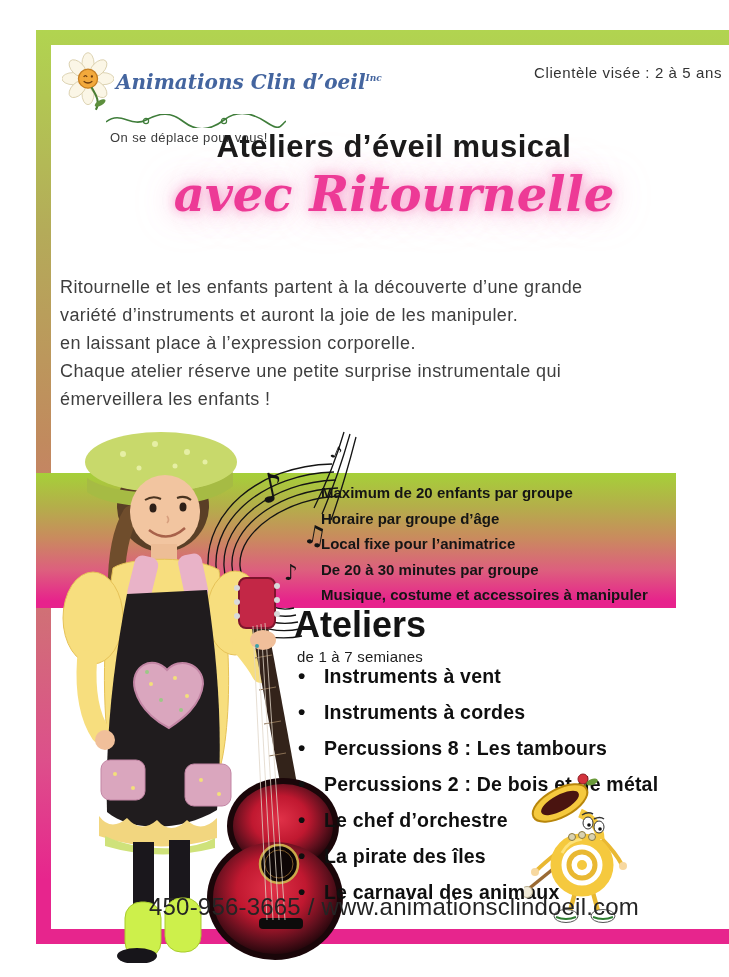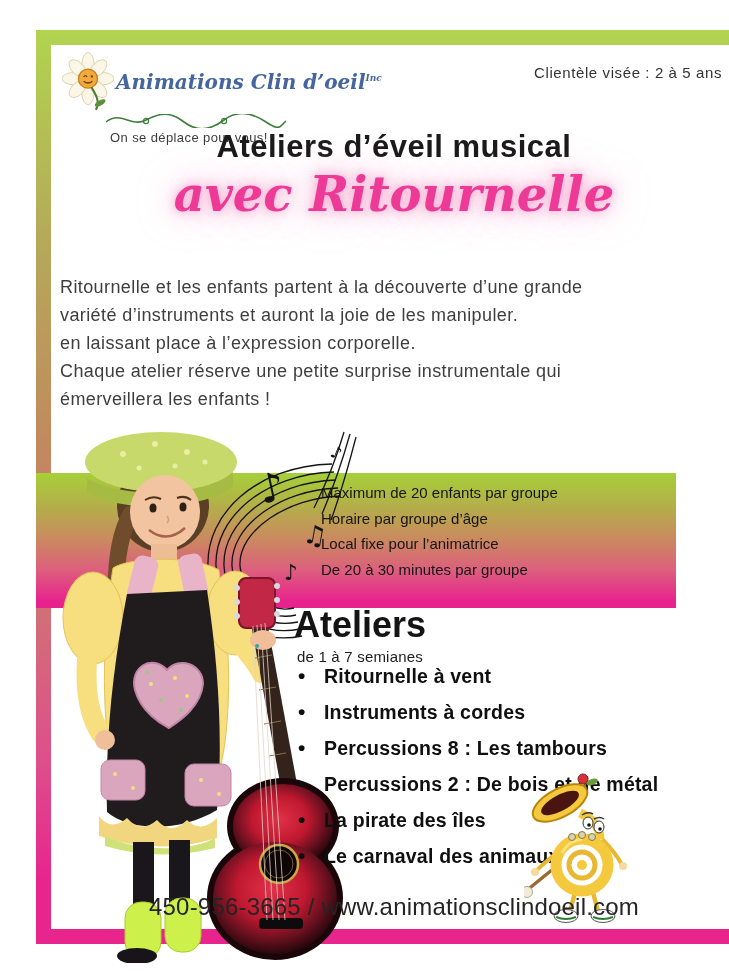--- a/index.html
+++ b/index.html
@@ -51,21 +51,21 @@
     font-size:18px;line-height:28px;color:#3e3e3e;letter-spacing:.4px;z-index:4;
   }
 
   
   .band{
     position:absolute;left:0;top:443px;width:640px;height:135px;z-index:1;
     background:linear-gradient(180deg,#a6d039 0%,#b4ae4a 25%,#c98b5e 48%,#dd5f7e 72%,#e7228c 95%);
   }
   .band-list{position:absolute;left:285px;top:450px;z-index:4;}
   .band-item{
-    font-size:15px;font-weight:normal;color:#151515;line-height:25.5px;white-space:nowrap;
+    font-size:15px;font-weight:bold;color:#151515;line-height:25.5px;white-space:nowrap;
   }
 
   
   .notes{position:absolute;left:100px;top:400px;z-index:2;}
   .photo{position:absolute;left:-1px;top:398px;z-index:3;}
   .horn{position:absolute;left:488px;top:743px;z-index:5;}
 
   
   .ws-head{
     position:absolute;left:258px;top:574px;font-size:36px;font-weight:bold;color:#141414;z-index:4;
@@ -137,20 +137,21 @@
     <div>en laissant place à l’expression corporelle.</div>
     <div>Chaque atelier réserve une petite surprise instrumentale qui</div>
     <div>émerveillera les enfants !</div>
   </div>
 
   <div class="band-list">
     <div class="band-item">Maximum de 20 enfants par groupe</div>
     <div class="band-item">Horaire par groupe d’âge</div>
     <div class="band-item">Local fixe pour l’animatrice</div>
     <div class="band-item">De 20  à 30 minutes par groupe</div>
+    <div class="band-item">Musique, costume et accessoires à manipuler</div>
   </div>
 
   <svg class="notes" width="230" height="235" viewBox="0 0 230 235">
     <g stroke="#141414" fill="none" stroke-width="1.3">
       <path d="M208,2 C200,30 191,52 178,78"></path>
       <path d="M214,4 C206,32 198,56 186,84"></path>
       <path d="M220,7 C213,34 206,60 195,90"></path>
       <path d="M196,34 C120,36 70,84 72,136 C74,186 118,216 166,206"></path>
       <path d="M198,42 C128,44 78,88 80,136 C82,180 122,208 164,199"></path>
       <path d="M200,50 C136,52 86,92 88,136 C90,174 126,200 162,192"></path>
@@ -273,24 +274,25 @@
       <line x1="226" y1="196" x2="244" y2="492"></line>
         <line x1="230" y1="195" x2="250" y2="492"></line>
     </g>
     <ellipse cx="228" cy="212" rx="13" ry="10" fill="#f0bf9a"></ellipse>
     <circle cx="222" cy="218" r="2" fill="#3aa0a8"></circle>
   </svg>
 
   <div class="ws-head">Ateliers</div>
   <div class="ws-sub">de 1 à 7 semianes</div>
   <ul class="ws-list">
-    <li>Ritournelle à vent</li>
+    <li>Instruments à vent</li>
     <li>Instruments à cordes</li>
     <li>Percussions 8 : Les tambours</li>
     <li>Percussions 2 : De bois et de métal</li>
+    <li>Le chef d’orchestre</li>
     <li>La pirate des îles</li>
     <li>Le carnaval des animaux</li>
   </ul>
 
   <svg class="horn" width="110" height="150" viewBox="0 0 110 150">
     <line x1="2" y1="118" x2="34" y2="92" stroke="#9a6a33" stroke-width="3.5"></line>
     <circle cx="3" cy="119" r="5.5" fill="#f0ead8" stroke="#b5ab8e"></circle>
     <path d="M40,74 C30,82 20,90 12,98" stroke="#e9b832" stroke-width="4" fill="none"></path>
     <circle cx="11" cy="99" r="4" fill="#f7d8a0"></circle>
     <path d="M78,66 C88,76 94,84 98,92" stroke="#e9b832" stroke-width="4" fill="none"></path>

